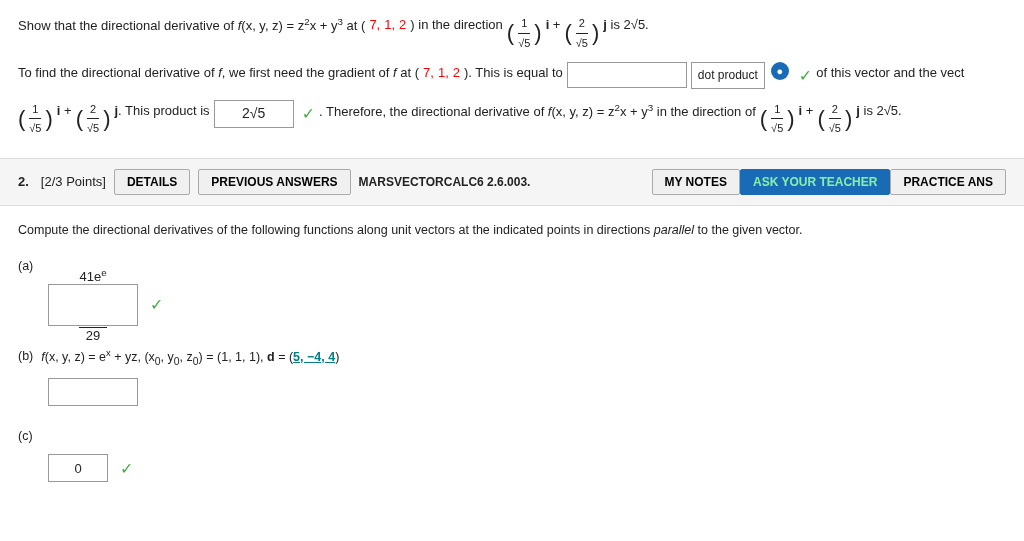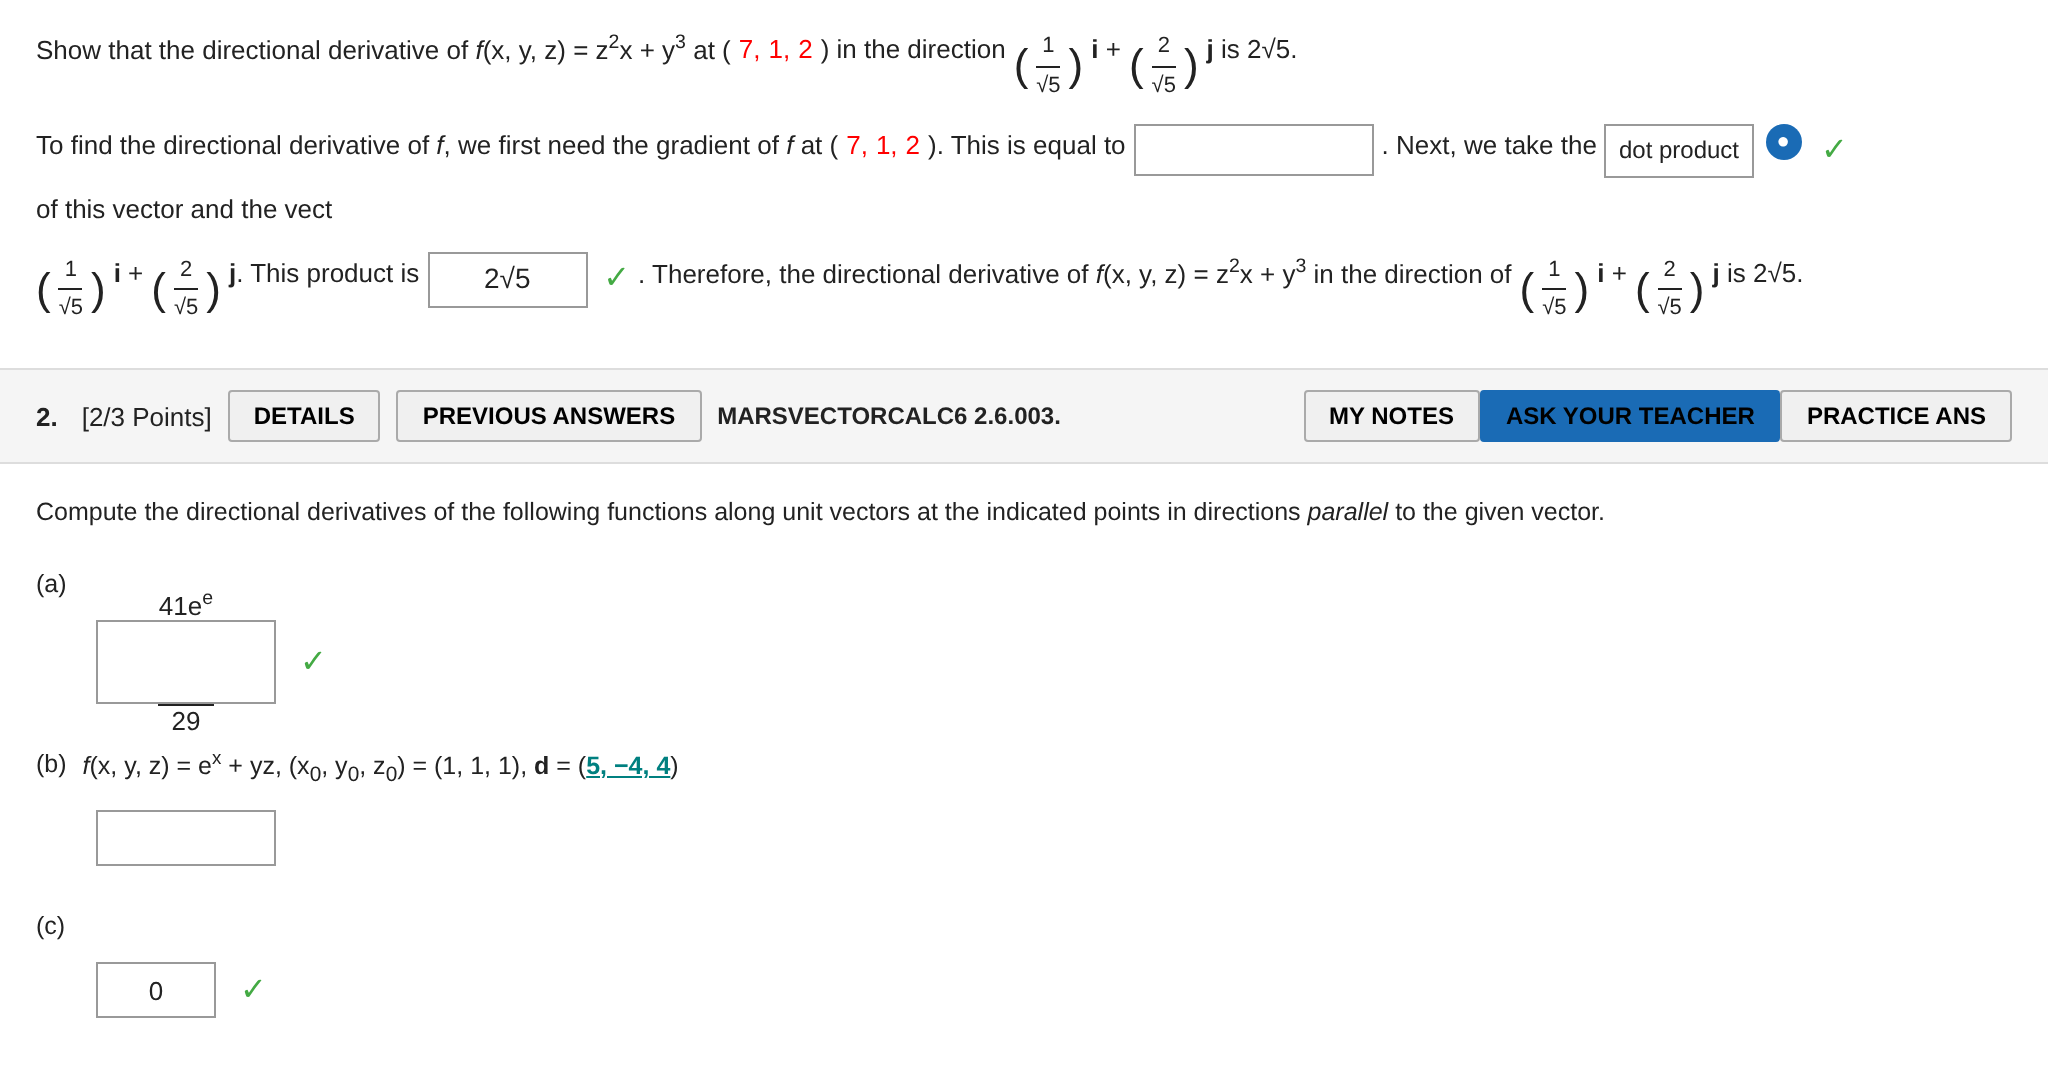--- a/index.html
+++ b/index.html
@@ -86,21 +86,21 @@
       border: 1px solid #aaa;
       background: #f0f0f0;
       cursor: pointer;
       font-size: 12px;
       font-weight: bold;
       border-radius: 2px;
       white-space: nowrap;
     }
     .btn-blue {
       background: #1a6bb5;
-      color: #000000;
+      color: #86efac;
       border-color: #1a6bb5;
     }
     .problem-title {
       font-weight: bold;
       font-size: 12px;
       flex: 1;
     }
     .right-btns {
       display: flex;
       gap: 0;
@@ -206,21 +206,20 @@
     <span><strong>j</strong> is 2√5.</span>
   </div>
 
   <div class="problem-line">
     <span>To find the directional derivative of <span class="math-text">f</span>, we first need the gradient of <span class="math-text">f</span> at (</span>
     <span class="color-red">7,</span>
     <span class="color-red">1,</span>
     <span class="color-red">2</span>
     <span>). This is equal to</span>
     <span class="inline-box"></span>
-    <span>. Next, we take the</span>
     <span class="dot-product-label">dot product</span>
     <span class="blue-dot">●</span>
     <span class="check-mark">✓</span>
     <span>of this vector and the vect</span>
   </div>
 
   <div class="problem-line">
     <span class="paren-frac">
       <span class="big-paren">(</span>
       <span class="frac">

